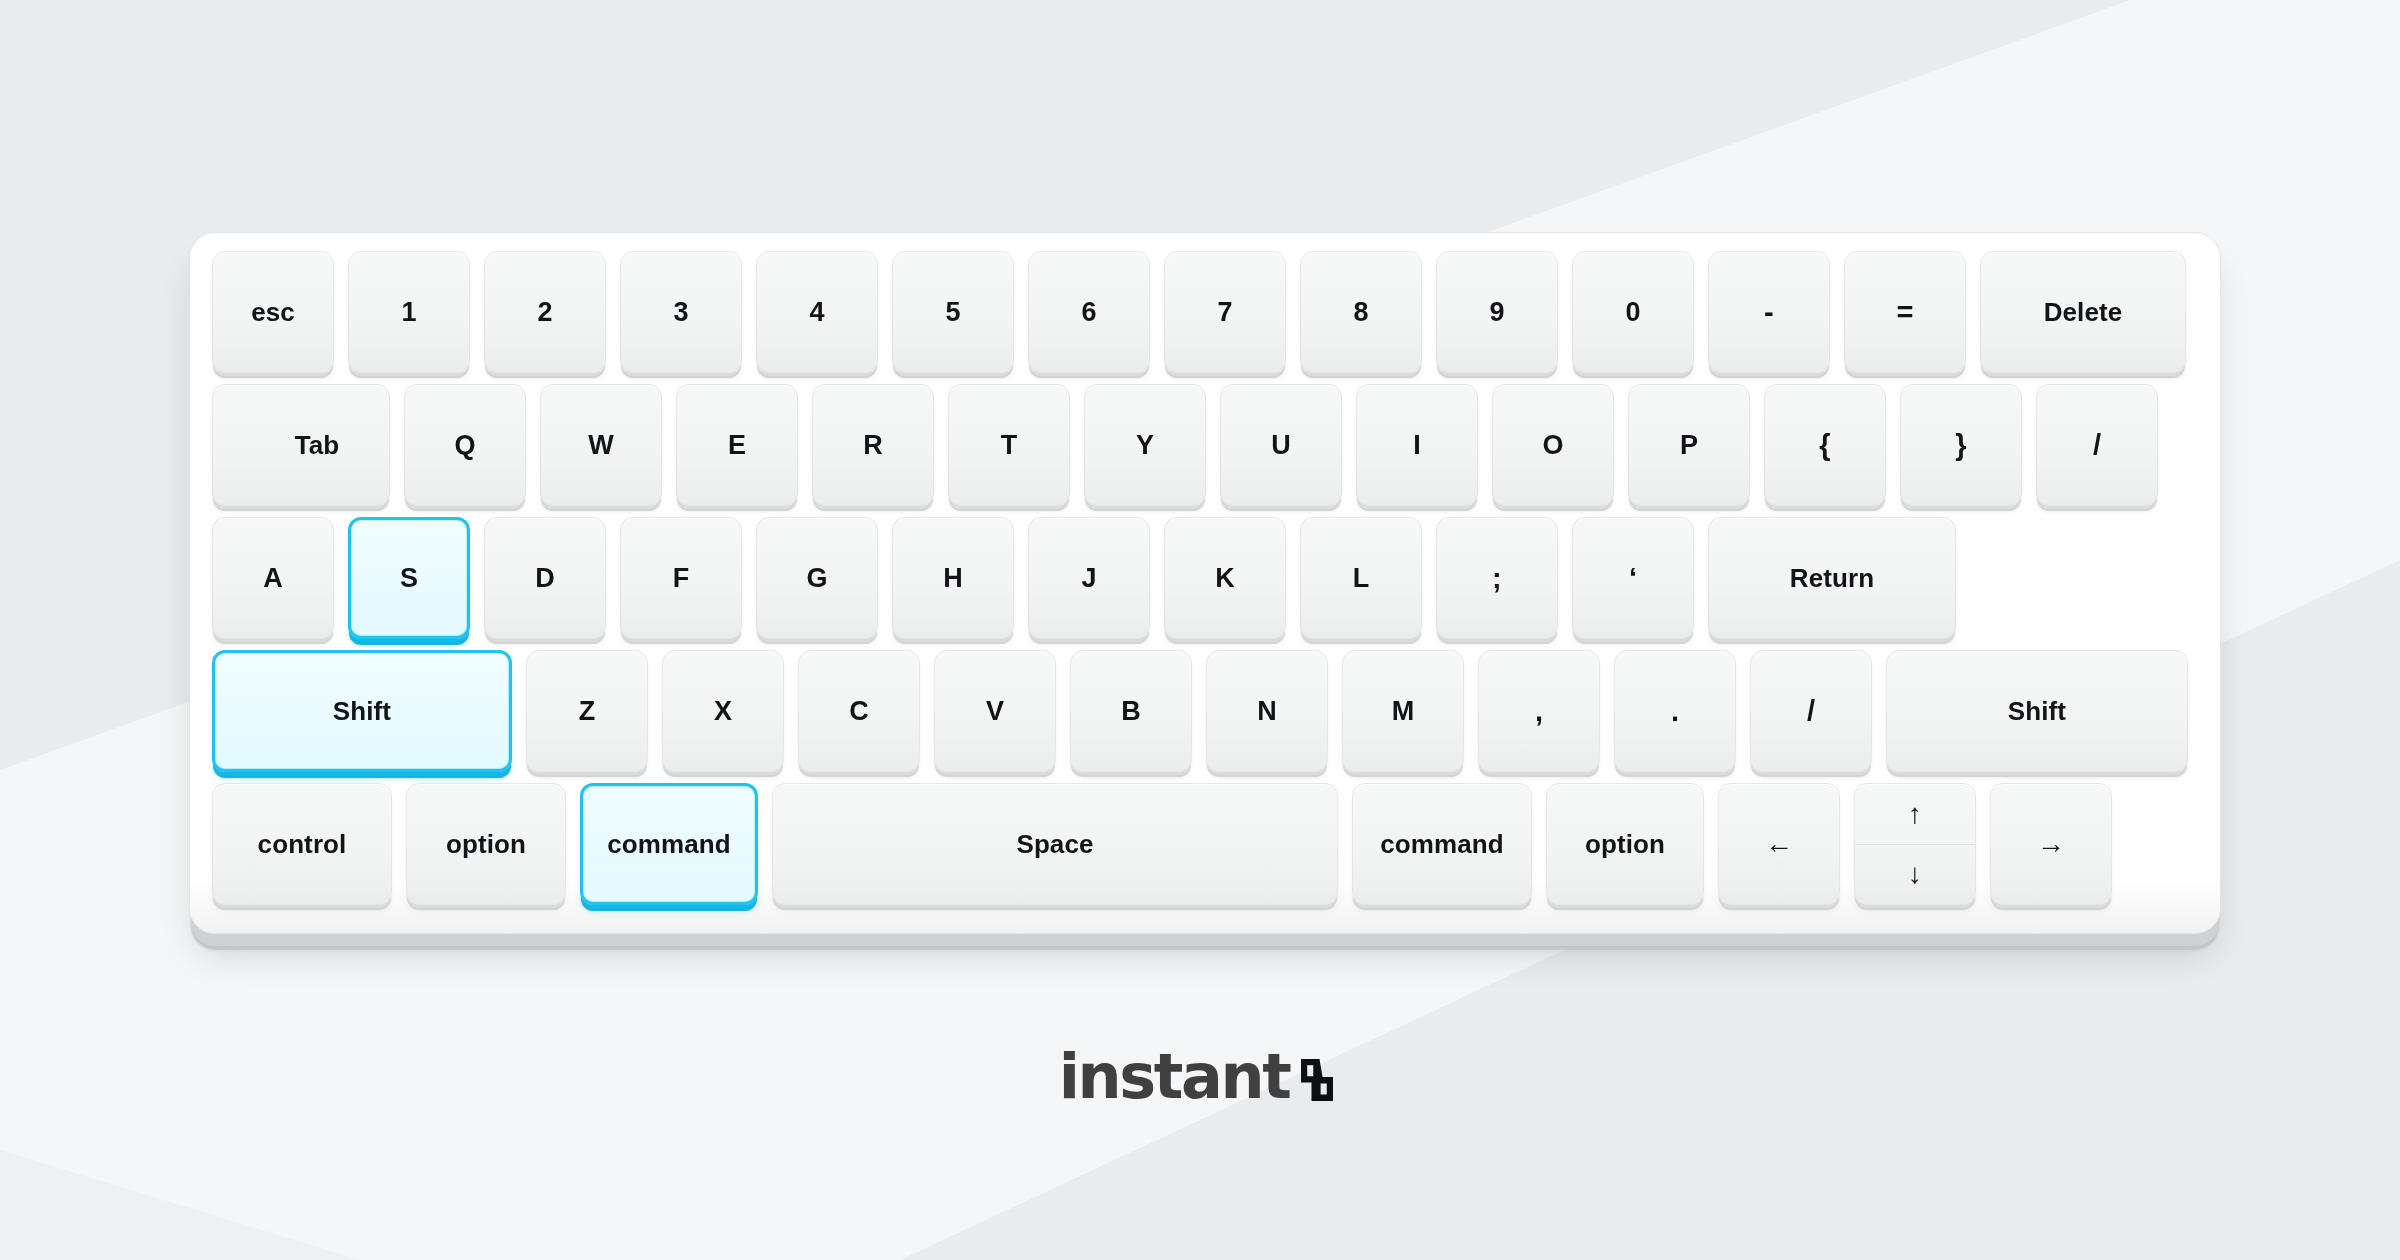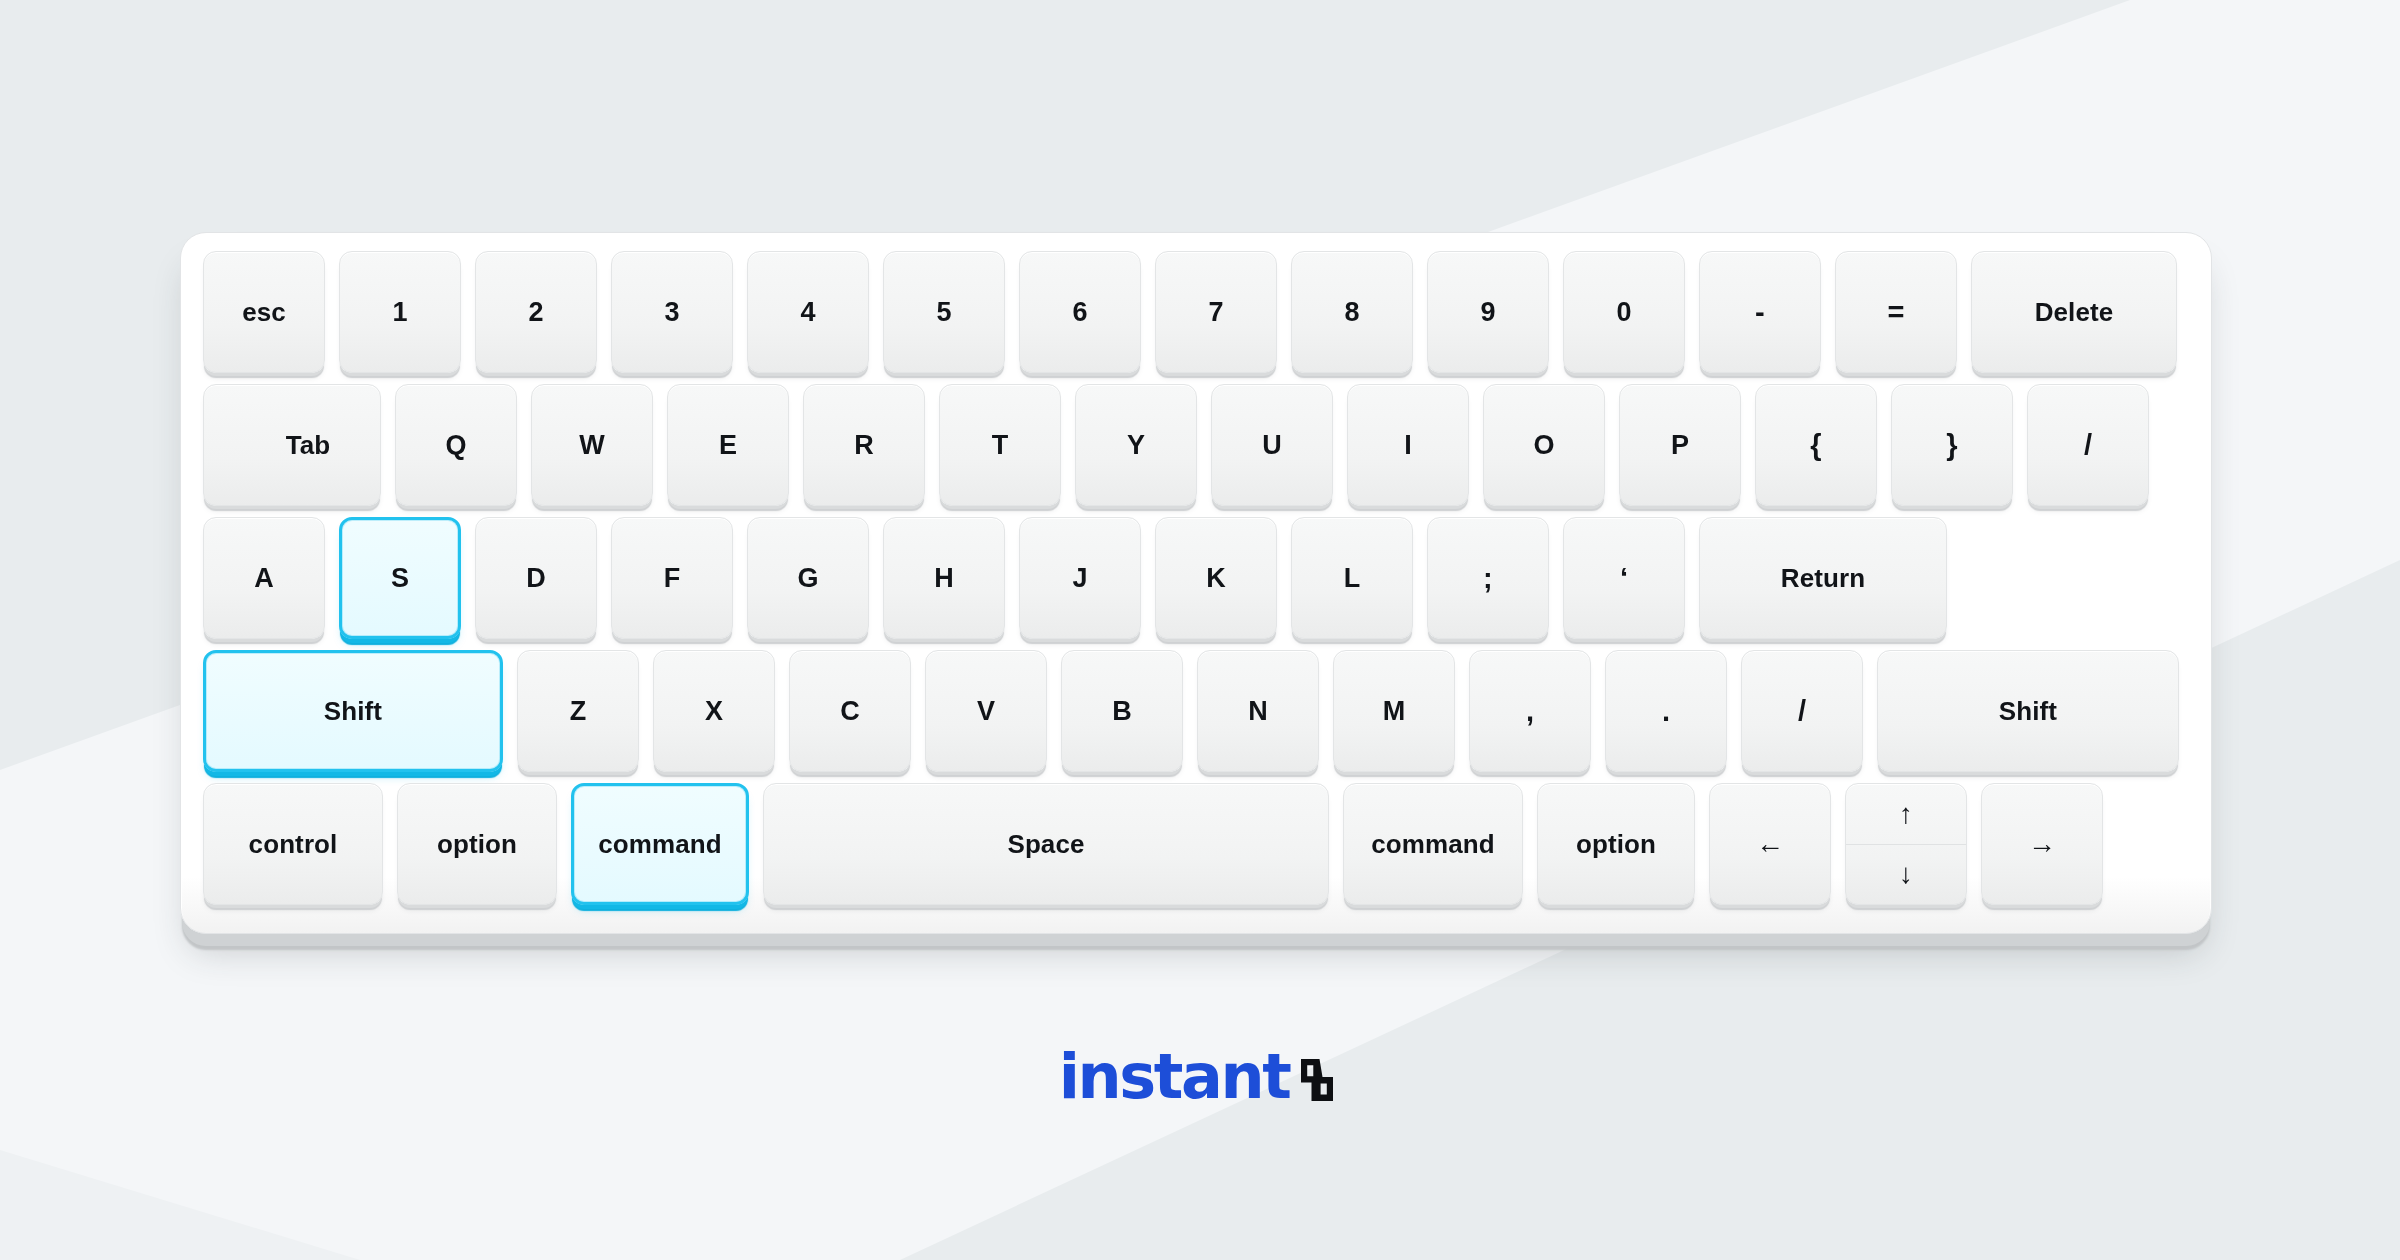--- a/index.html
+++ b/index.html
@@ -28,21 +28,21 @@
   #stage {
     position: relative;
     z-index: 2;
     width: 2400px;
     height: 1260px;
   }
 
   
   #keyboard-case {
     position: absolute;
-    left: 180px;
+    left: 189px;
     top: 232px;
     width: 2030px;
     height: 700px;
     background: linear-gradient(180deg, #ffffff 0%, #ffffff 92%, #f2f2f2 100%);
     border-radius: 26px;
     border: 1px solid #e2e4e6;
     box-shadow:
       0 2px 0 1px #ffffff inset,
       0 14px 0 -2px #cfd2d4,
       0 18px 2px -2px #c2c5c7,
@@ -142,21 +142,21 @@
   #brand-lockup {
     display: inline-flex;
     align-items: center;
     gap: 2px;
   }
   #brand-wordmark {
     font-family: "DejaVu Sans", sans-serif;
     font-size: 62px;
     font-weight: 700;
     letter-spacing: -2.4px;
-    color: #1d4ed8;
+    color: #404040;
     line-height: 1;
   }
   #brand-bolt {
     width: 48px;
     height: 48px;
     margin-left: 2px;
     margin-top: 6px;
     display: block;
   }
 </style>

